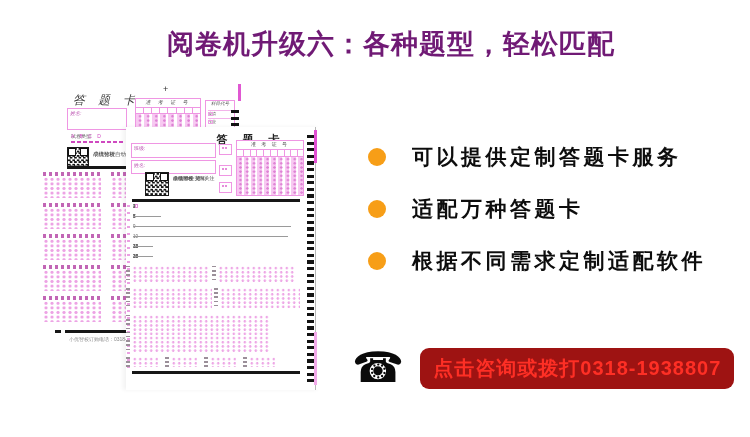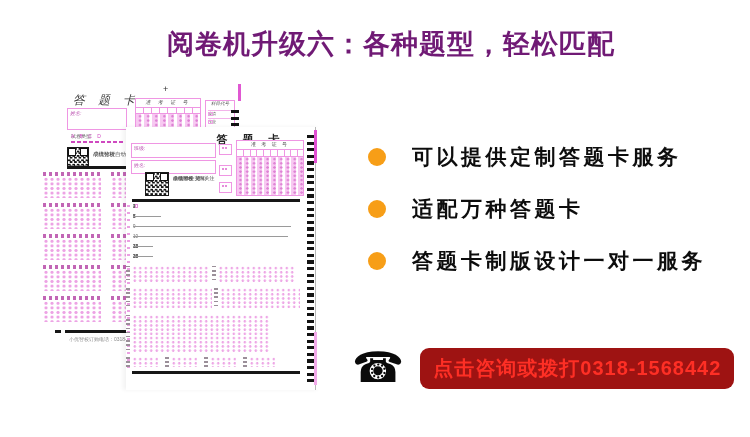--- a/index.html
+++ b/index.html
@@ -400,20 +400,20 @@
   <div class="feature-row">
     <span class="feature-dot"></span>
     <span class="feature-label">可以提供定制答题卡服务</span>
   </div>
   <div class="feature-row">
     <span class="feature-dot"></span>
     <span class="feature-label">适配万种答题卡</span>
   </div>
   <div class="feature-row">
     <span class="feature-dot"></span>
-    <span class="feature-label">答题卡制版设计一对一服务</span>
+    <span class="feature-label">根据不同需求定制适配软件</span>
   </div>
 </div>
 
 <div class="contact">
   <span class="phone-glyph">☎</span>
-  <button class="contact-button">点击咨询或拨打0318-1568442</button>
+  <button class="contact-button">点击咨询或拨打0318-1938807</button>
 </div>
 
 </body></html>

